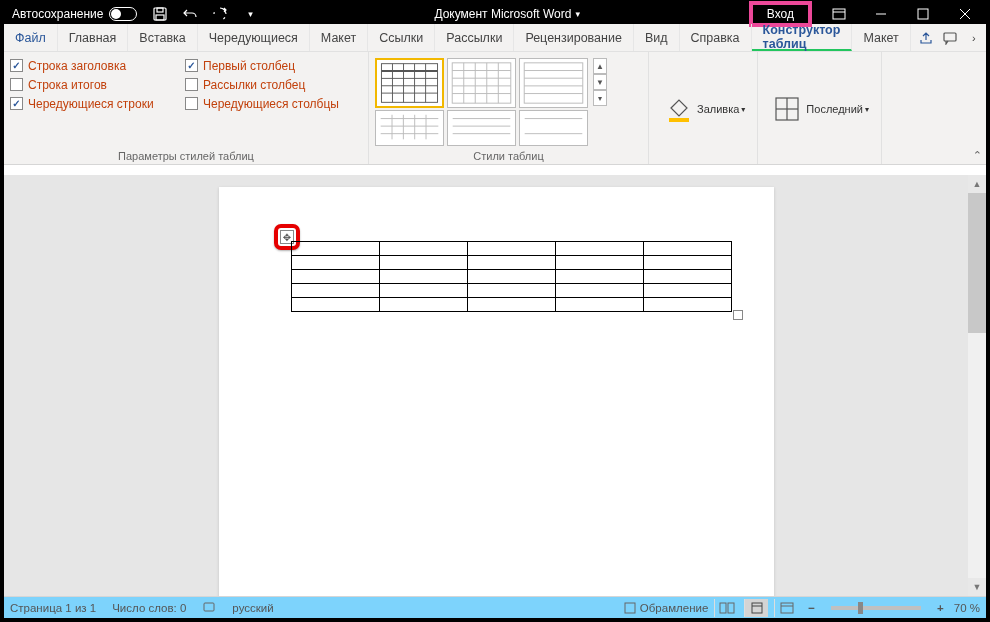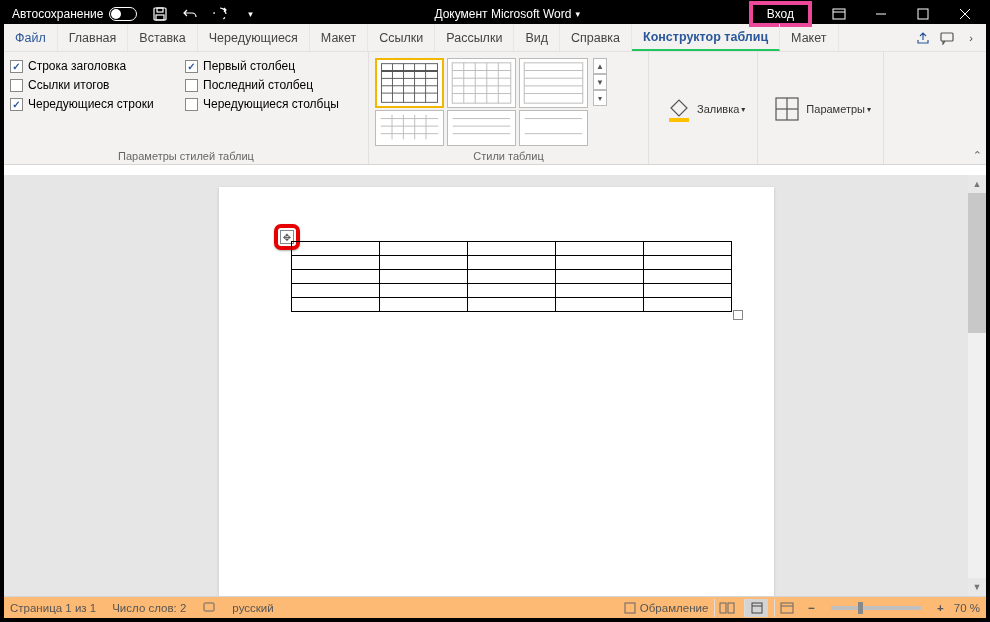--- a/index.html
+++ b/index.html
@@ -25,21 +25,21 @@
 .tab.active { color: #2b579a; font-weight: 600; border-bottom: 2px solid #22c55e; }
 .tab-right { margin-left: auto; display: flex; align-items: center; padding: 0 4px; gap: 2px; }
 .tab-icon-btn { width: 22px; height: 22px; display: flex; align-items: center; justify-content: center; color: #444; }
 
 
 .ribbon { height: 113px; background: #f3f2f1; display: flex; border-bottom: 1px solid #d6d6d6; position: relative; }
 .group { display: flex; flex-direction: column; padding: 4px 6px 2px; border-right: 1px solid #e1e1e1; }
 .group-content { flex: 1; display: flex; }
 .group-label { font-size: 11px; color: #666; text-align: center; padding-top: 1px; }
 .checklist { display: flex; flex-direction: column; gap: 5px; padding-top: 3px; }
-.check-item { display: flex; align-items: flex-end; gap: 5px; font-size: 12px; color: #000000; }
+.check-item { display: flex; align-items: flex-start; gap: 5px; font-size: 12px; color: #c2410c; }
 .checkbox { width: 13px; height: 13px; border: 1px solid #888; background: #fff; display: flex; align-items: center; justify-content: center; }
 .checkbox.checked::after { content: "✓"; font-size: 10px; color: #2b579a; font-weight: bold; }
 .styles-gallery { display: flex; gap: 3px; align-items: flex-start; padding-top: 2px; }
 .style-thumb { width: 69px; height: 50px; border: 1px solid #bbb; background: #fff; position: relative; }
 .style-thumb.sel { border: 2px solid #f2b800; }
 .style-thumb svg { width: 100%; height: 100%; }
 .gallery-btns { display: flex; flex-direction: column; width: 14px; margin-left: 2px; }
 .gallery-btns div { height: 16px; border: 1px solid #bbb; display: flex; align-items: center; justify-content: center; font-size: 8px; color: #555; background: #fff; }
 .big-btn { display: flex; align-items: center; padding: 2px 6px; gap: 2px; font-size: 11px; color: #333; }
 .big-btn .icon-area { width: 34px; height: 34px; display: flex; align-items: center; justify-content: center; }
@@ -51,21 +51,21 @@
 .doc-table { position: absolute; left: 72px; top: 54px; border-collapse: collapse; }
 .doc-table td { border: 1px solid #000; width: 88px; height: 14px; }
 .move-handle { position: absolute; left: 55px; top: 37px; width: 26px; height: 26px; border: 4px solid #e60000; border-radius: 7px; background: #fff; display: flex; align-items: center; justify-content: center; box-shadow: 0 1px 2px rgba(0,0,0,0.3); }
 .move-handle-inner { width: 14px; height: 14px; border: 1px solid #888; display: flex; align-items: center; justify-content: center; font-size: 10px; color: #555; }
 .resize-handle { position: absolute; left: 514px; top: 123px; width: 10px; height: 10px; border: 1px solid #888; background: #fff; }
 .scrollbar-v { position: absolute; right: 0; top: 0; bottom: 0; width: 18px; background: #f0f0f0; }
 .scrollbar-v .sb-btn { height: 18px; background: #e8e8e8; display: flex; align-items: center; justify-content: center; font-size: 9px; color: #777; }
 .scrollbar-v .sb-thumb { position: absolute; top: 18px; width: 100%; height: 140px; background: #c8c8c8; }
 
 
-.statusbar { position: absolute; bottom: 0; left: 0; right: 0; height: 22px; background: #fdba74; border-top: 1px solid #d6d6d6; display: flex; align-items: center; font-size: 11.5px; color: #555; padding: 0 6px; gap: 14px; }
+.statusbar { position: absolute; bottom: 0; left: 0; right: 0; height: 22px; background: #7dd3fc; border-top: 1px solid #d6d6d6; display: flex; align-items: center; font-size: 11.5px; color: #555; padding: 0 6px; gap: 14px; }
 .status-left { display: flex; align-items: center; gap: 16px; }
 .status-right { margin-left: auto; display: flex; align-items: center; gap: 6px; }
 .view-btn { width: 24px; height: 18px; display: flex; align-items: center; justify-content: center; border-left: 1px solid #ddd; }
 .view-btn.active { background: #d4d4d4; }
 .zoom-slider { width: 90px; height: 4px; background: #c0c0c0; position: relative; margin: 0 6px; }
 .zoom-slider::after { content: ""; position: absolute; left: 30%; top: -4px; width: 5px; height: 12px; background: #888; }
 </style>
 </head>
 <body>
 
@@ -129,20 +129,21 @@
   </div>
 
   <div class="tabs">
     <div class="tab file">Файл</div>
     <div class="tab">Главная</div>
     <div class="tab">Вставка</div>
     <div class="tab">Чередующиеся</div>
     <div class="tab">Макет</div>
     <div class="tab">Ссылки</div>
     <div class="tab">Рассылки</div>
+    <div class="tab">Рецензирование</div>
     <div class="tab">Вид</div>
     <div class="tab">Справка</div>
     <div class="tab active">Конструктор таблиц</div>
     <div class="tab">Макет</div>
     <div class="tab-right">
       <div class="tab-icon-btn">
           <svg width="14" height="14" viewBox="0 0 14 14" fill="none" stroke="#2b579a" stroke-width="1.2">
             <path d="M7 2v7M4 5l3-3 3 3M2 9v3h10V9"></path>
           </svg>
         </div>
@@ -159,35 +160,35 @@
   <div class="ribbon">
     <div class="group" style="width:365px;">
       <div class="group-content">
         <div class="checklist" style="width:175px;">
           <div class="check-item">
               <div class="checkbox checked"></div>
               <span>Строка заголовка</span>
             </div>
           <div class="check-item">
               <div class="checkbox"></div>
-              <span>Ссылки итогов</span>
+              <span>Строка итогов</span>
             </div>
           <div class="check-item">
               <div class="checkbox checked"></div>
               <span>Чередующиеся строки</span>
             </div>
         </div>
         <div class="checklist">
           <div class="check-item">
               <div class="checkbox checked"></div>
               <span>Первый столбец</span>
             </div>
           <div class="check-item">
               <div class="checkbox"></div>
-              <span>Последний столбец</span>
+              <span>Рассылки столбец</span>
             </div>
           <div class="check-item">
               <div class="checkbox"></div>
               <span>Чередующиеся столбцы</span>
             </div>
         </div>
       </div>
       <div class="group-label">Параметры стилей таблиц</div>
     </div>
 
@@ -283,21 +284,21 @@
     <div class="group">
       <div class="group-content">
         <div class="big-btn">
           <div class="icon-area">
               <svg width="30" height="30" viewBox="0 0 30 30" fill="none" stroke="#555" stroke-width="1.2">
                 <rect x="4" y="4" width="22" height="22"></rect>
                 <line x1="4" y1="15" x2="26" y2="15"></line>
                 <line x1="15" y1="4" x2="15" y2="26"></line>
               </svg>
             </div>
-          <span>Параметры</span>
+          <span>Последний</span>
           <span style="font-size:8px;">▾</span>
         </div>
       </div>
     </div>
 
     <div class="ribbon-collapse">⌃</div>
   </div>
 
   <div class="doc-area">
     <div class="page">
@@ -348,21 +349,21 @@
     <div class="scrollbar-v">
       <div class="sb-btn">▲</div>
       <div class="sb-thumb"></div>
       <div class="sb-btn" style="position:absolute;bottom:0;width:100%;">▼</div>
     </div>
   </div>
 
   <div class="statusbar">
     <div class="status-left">
       <span>Страница 1 из 1</span>
-      <span>Число слов: 2</span>
+      <span>Число слов: 0</span>
       <span><svg width="14" height="14" viewBox="0 0 14 14" fill="none" stroke="#666" stroke-width="1">
             <rect x="2" y="3" width="10" height="8" rx="1"></rect>
           </svg></span>
       <span>русский</span>
     </div>
     <div class="status-right">
       <span style="display:flex;align-items:center;gap:4px;">
           <svg width="12" height="12" viewBox="0 0 12 12" fill="none" stroke="#666">
             <rect x="1" y="1" width="10" height="10"></rect>
           </svg>

